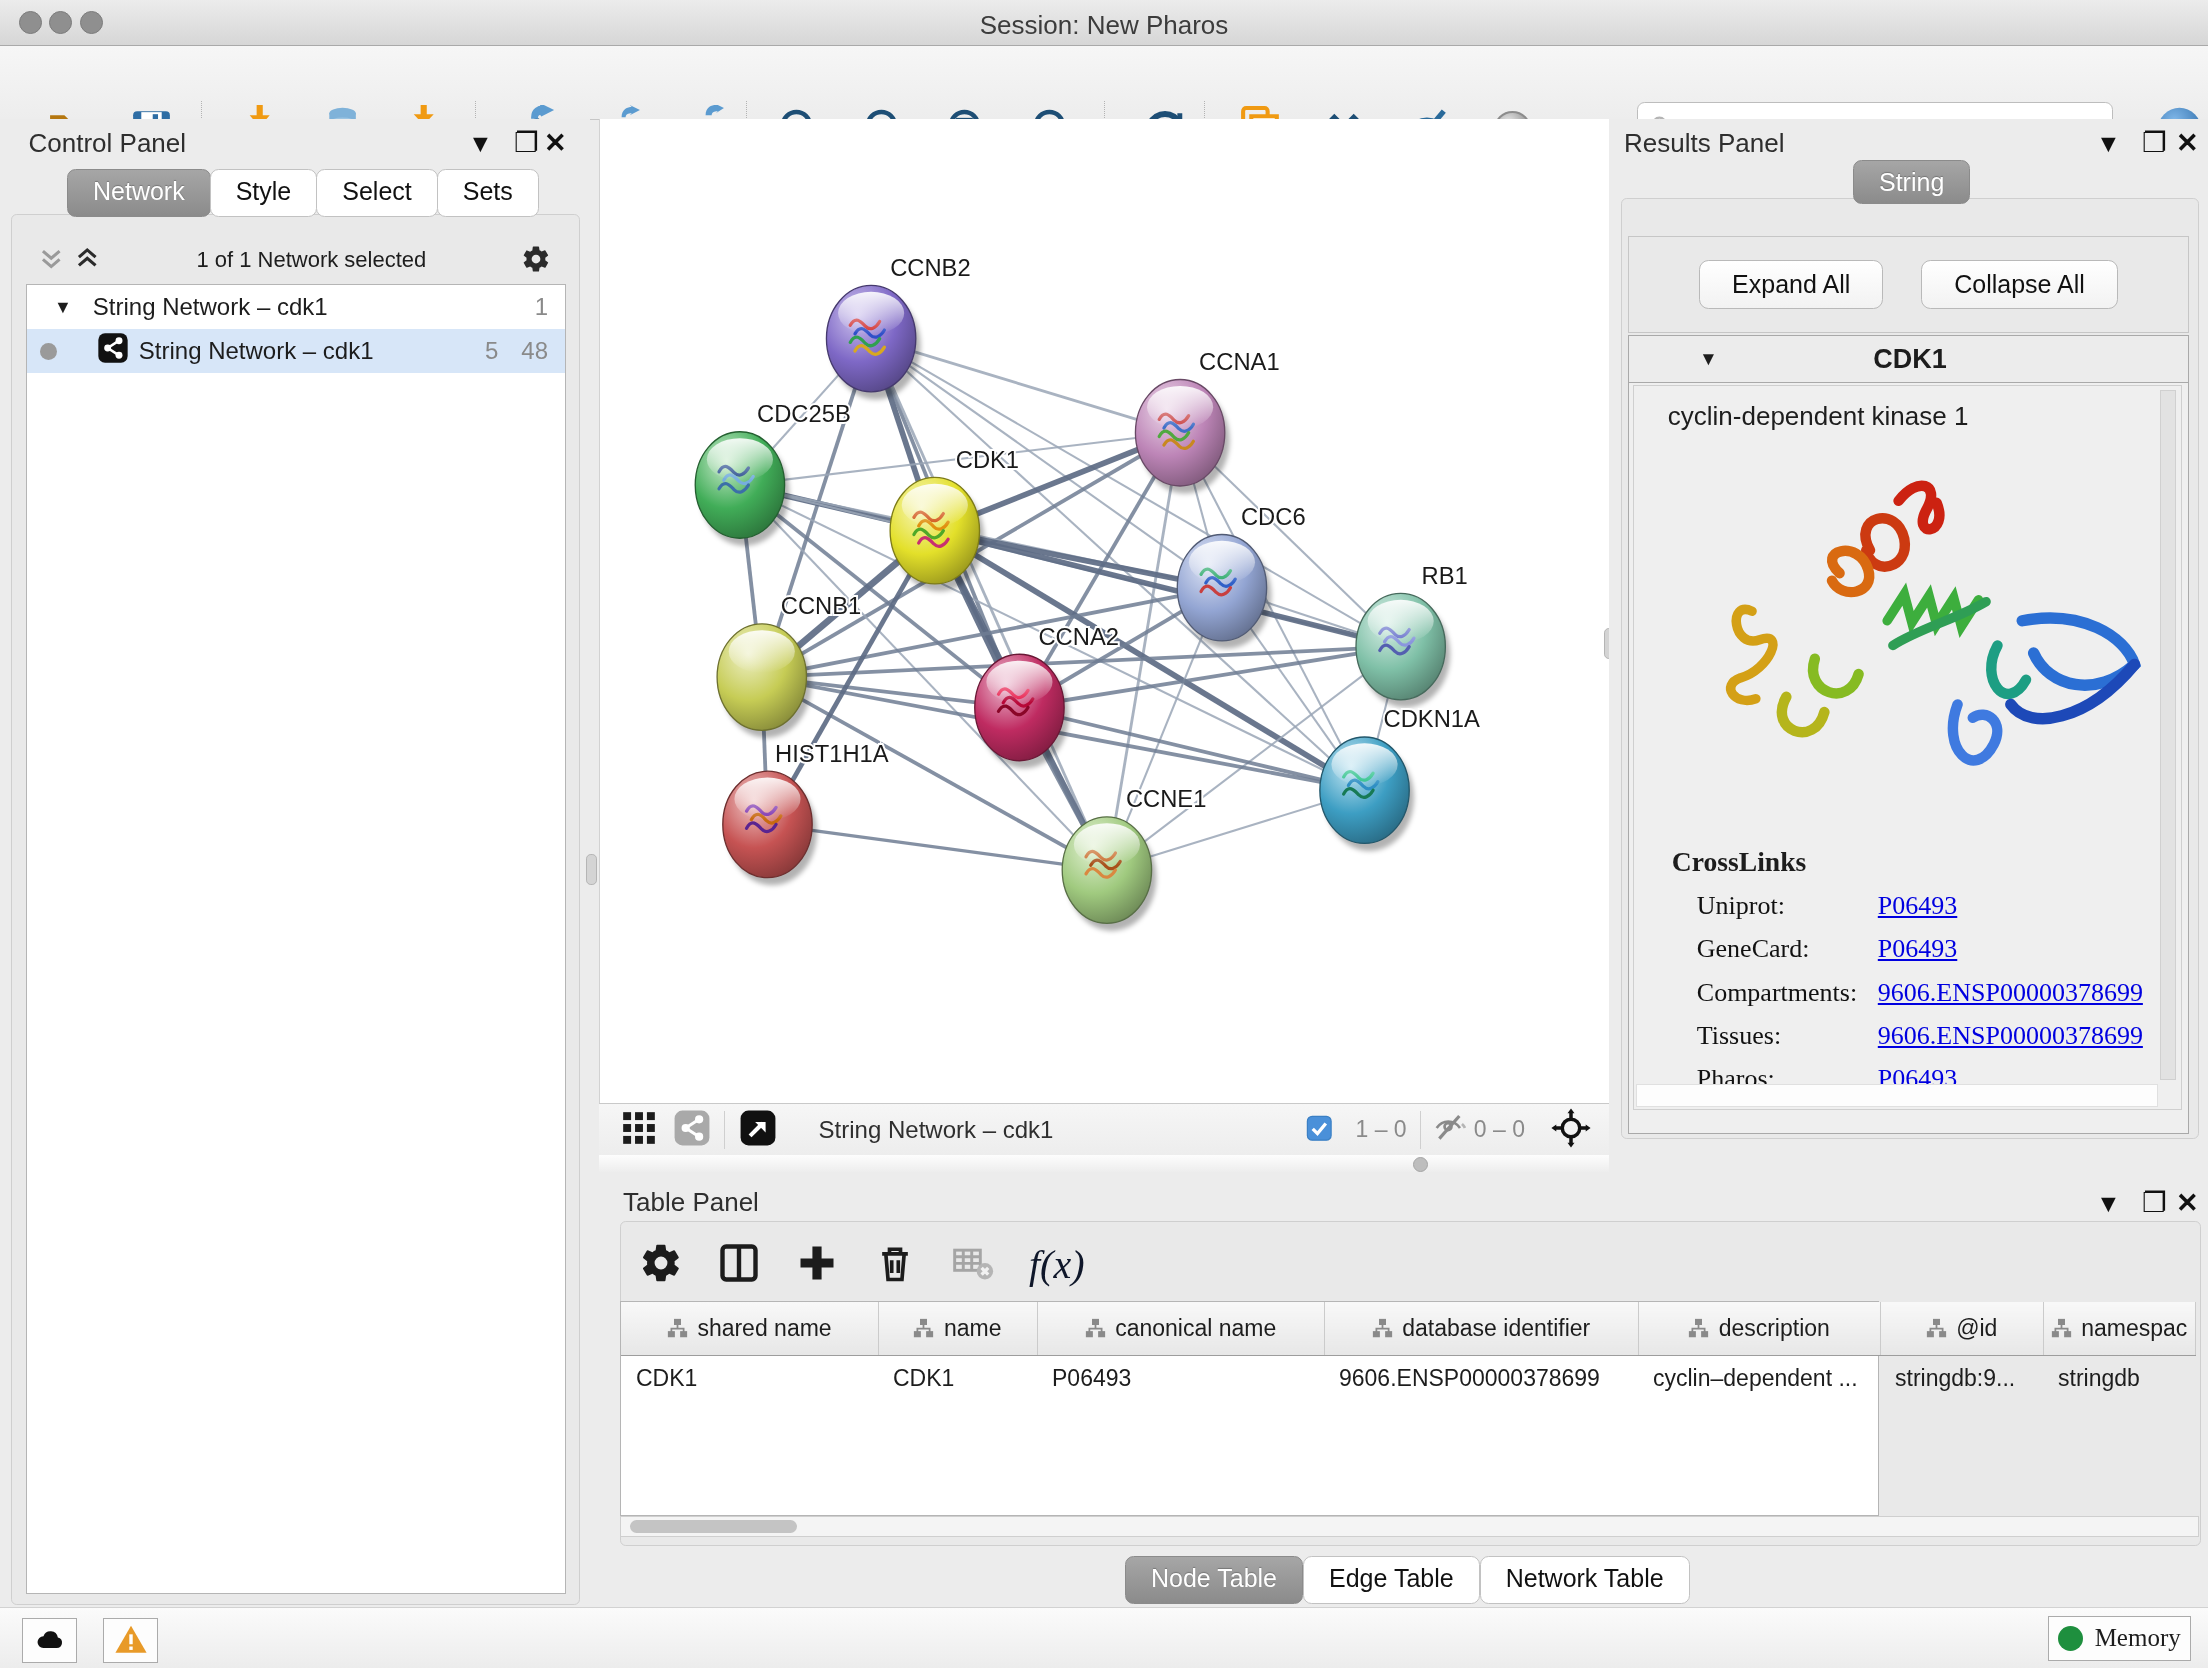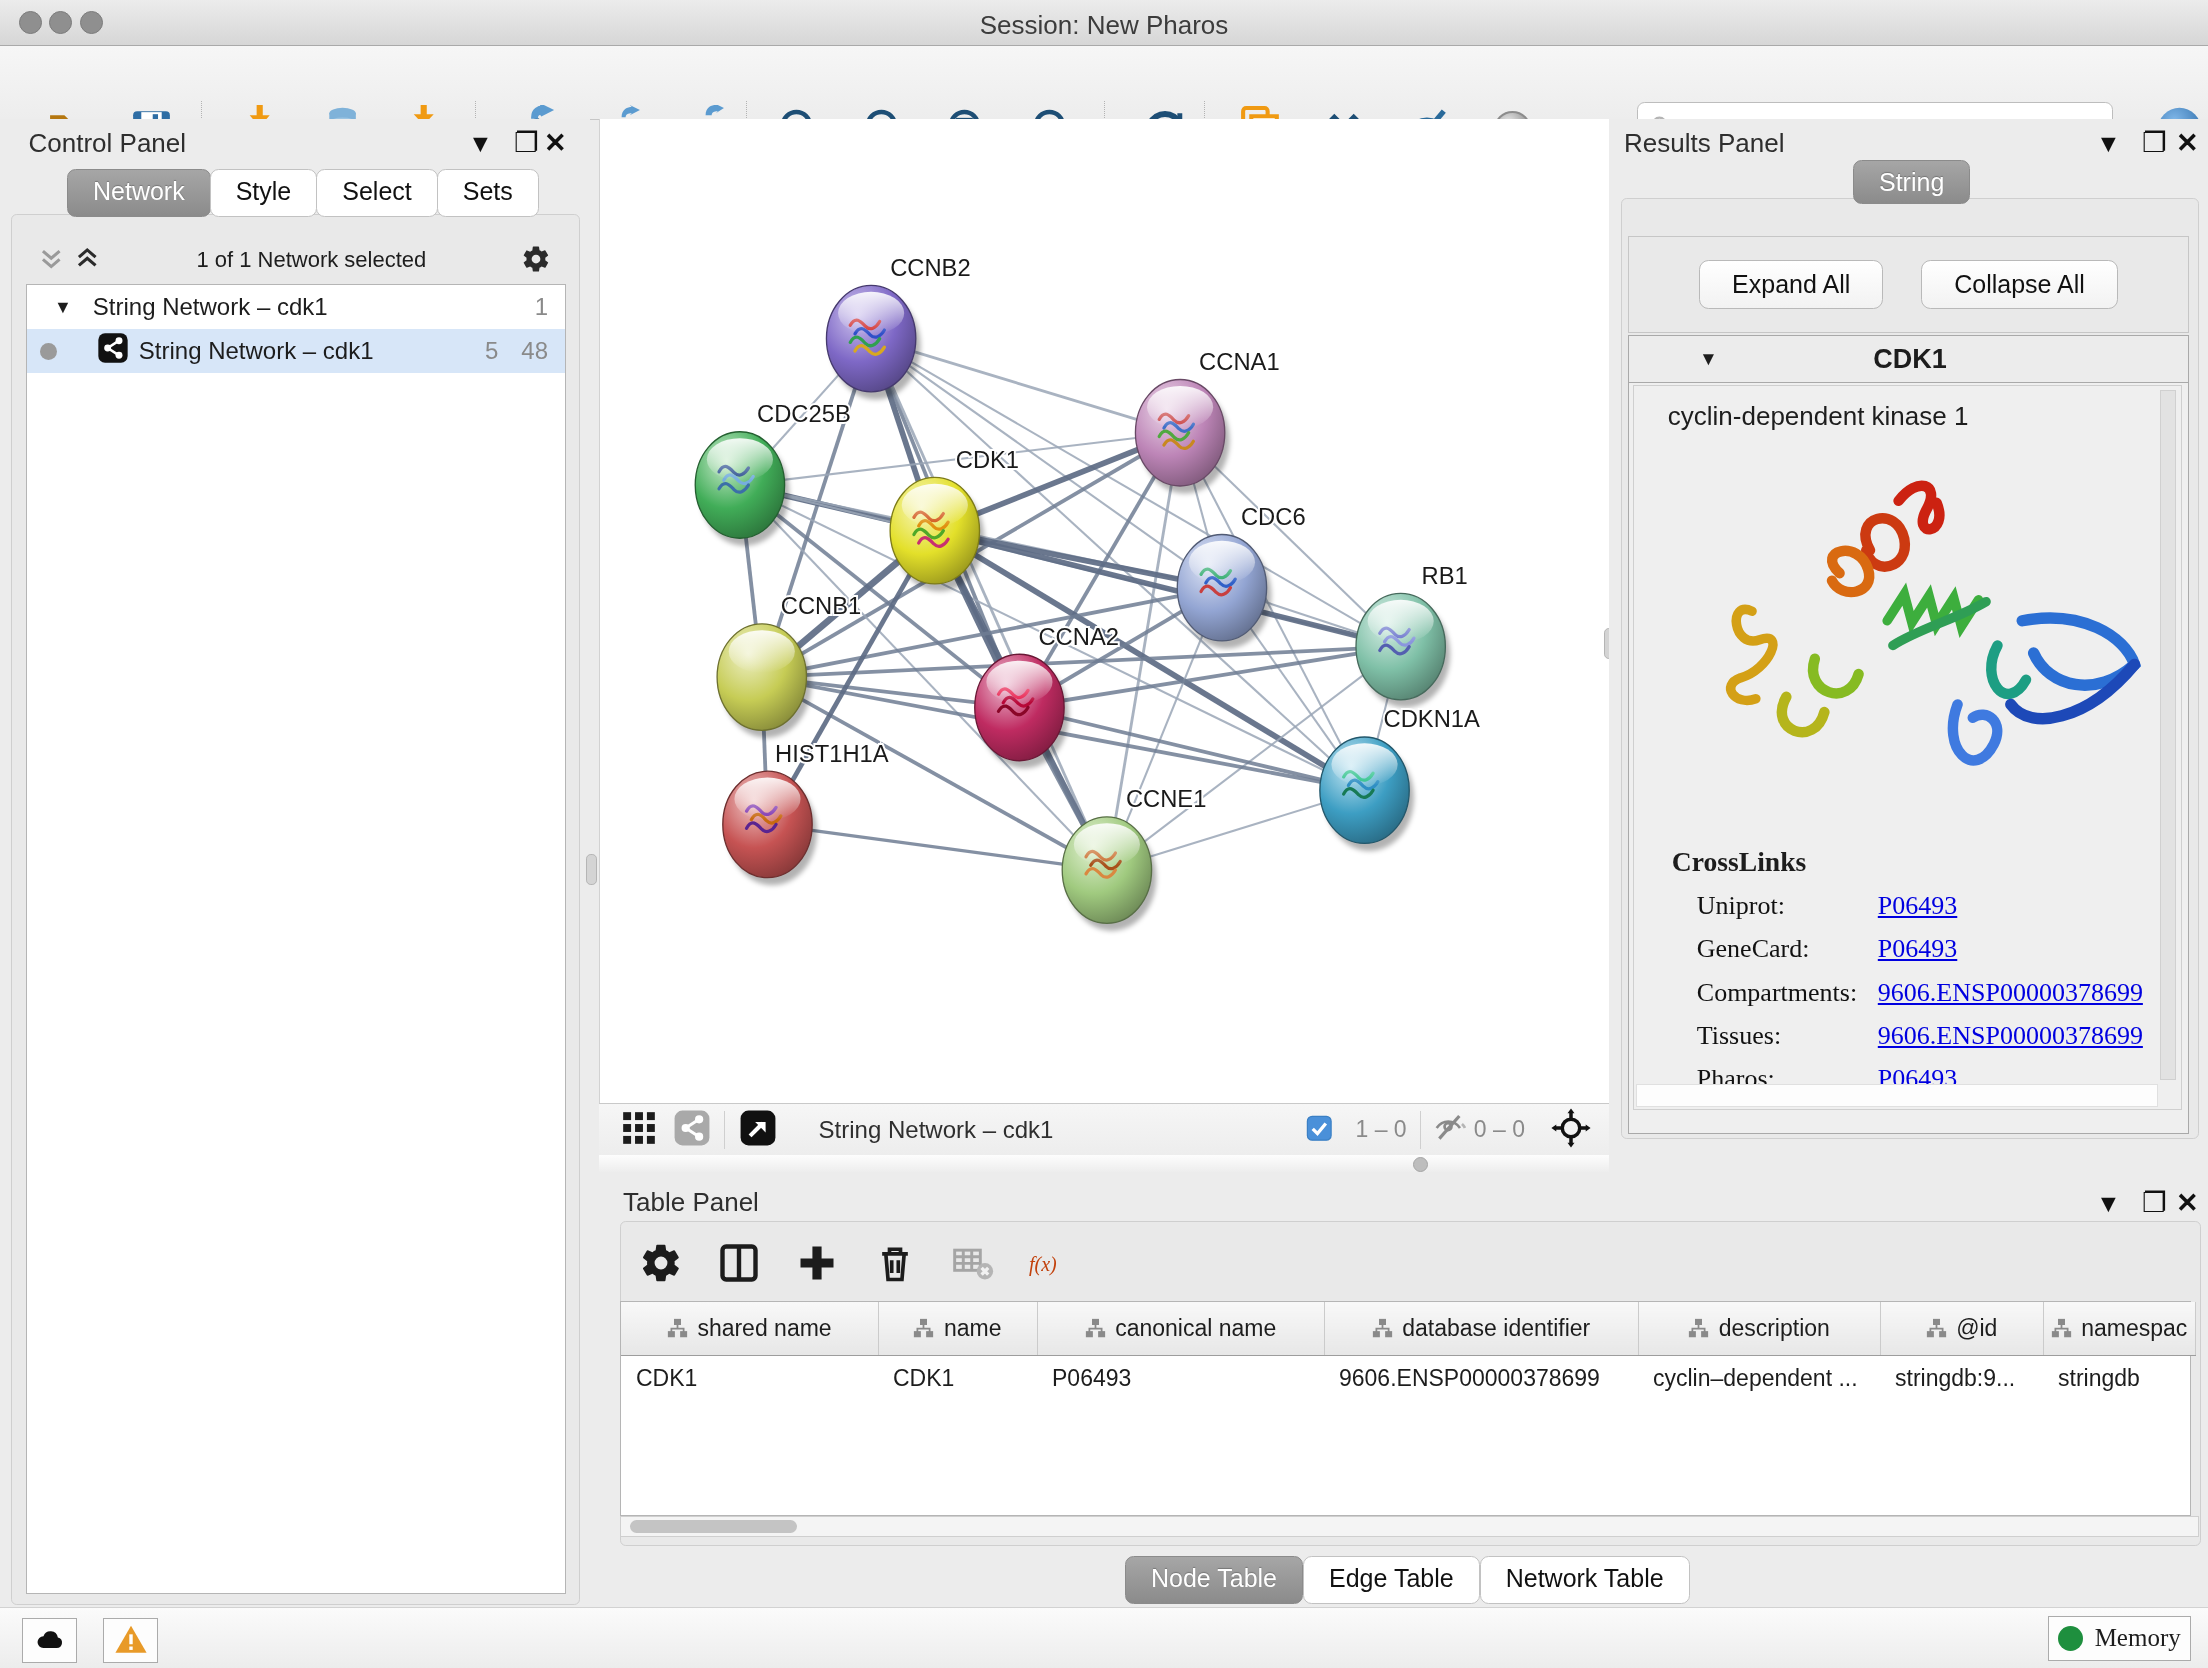--- a/index.html
+++ b/index.html
@@ -67,21 +67,21 @@
   .serif{font-family:"Liberation Serif",serif;}
   .xl-row{display:flex;font-size:26px;margin:13.3px 0 0 63px;}
   .xl-label{width:181px;color:#111;}
   .xl-link{color:#0000e0;text-decoration:underline;}
 
   
   .tp-inner{left:620px;top:1221px;width:1579px;height:323px;background:#e9e9e9;
     border:1px solid #cfcfcf;border-radius:5.7px;}
   .tp-toolbar{left:639px;top:1238px;height:53px;display:flex;align-items:center;gap:34px;}
   .tp-toolbar svg{width:44px;height:44px;}
-  .grid-table{left:620px;top:1301px;width:1571px;height:215px;background:#fff;
+  .grid-table{left:620px;top:1301px;width:1259px;height:215px;background:#fff;
     border:1px solid #b5b5b5;box-sizing:border-box;}
   table{border-collapse:collapse;width:100%;table-layout:fixed;}
   th{height:51px;background:linear-gradient(#f8f8f8,#e7e7e7);border-right:1px solid #cbcbcb;
      border-bottom:1.9px solid #9d9d9d;font-weight:normal;font-size:23px;}
   th .th-in{display:flex;align-items:center;justify-content:center;gap:9.5px;overflow:hidden;white-space:nowrap;}
   td{height:42px;font-size:23px;padding-left:15px;white-space:nowrap;overflow:hidden;vertical-align:middle;}
   .t-scroll{left:620px;top:1516px;width:1579px;height:21px;background:#f4f4f4;border:1px solid #cfcfcf;box-sizing:border-box;}
   .t-thumb{left:630px;top:1520px;width:167px;height:13.3px;background:#c4c4c4;border-radius:6.7px;}
   .tp-tabs{left:1125px;top:1556px;height:48px;display:flex;}
 
@@ -664,21 +664,21 @@
     <span><svg viewBox="0 0 24 24" fill="none" stroke="#1c1c1c" stroke-width="2">
           <path d="M5 7h14M9 7V4.5h6V7M7 7l1.2 14h7.6L17 7"></path>
           <path d="M10.2 10.5v7M13.8 10.5v7"></path>
         </svg></span>
     <span style="opacity:.45"><svg viewBox="0 0 24 24" fill="none" stroke="#555" stroke-width="1.6">
           <rect x="2" y="5" width="14" height="11"></rect>
           <path d="M2 8.6h14M2 12.2h14M6.7 5v11M11.3 5v11"></path>
           <circle cx="18.5" cy="16.5" r="4.5" fill="#777" stroke="none"></circle>
           <path d="M16.7 14.7l3.6 3.6M20.3 14.7l-3.6 3.6" stroke="#fff" stroke-width="1.8"></path>
         </svg></span>
-    <span style="font-family:'Liberation Serif',serif;font-style:italic;font-size:20px;color:#c2410c">f(x)</span>
+    <span style="font-family:'Liberation Serif',serif;font-style:italic;font-size:40px;color:#0f172a">f(x)</span>
   </div>
   <div class="abs grid-table">
     <table>
       <colgroup id="tbl-cols">
           <col style="width: 257px;">
           <col style="width: 159px;">
           <col style="width: 287px;">
           <col style="width: 314px;">
           <col style="width: 242px;">
           <col style="width: 163px;">

